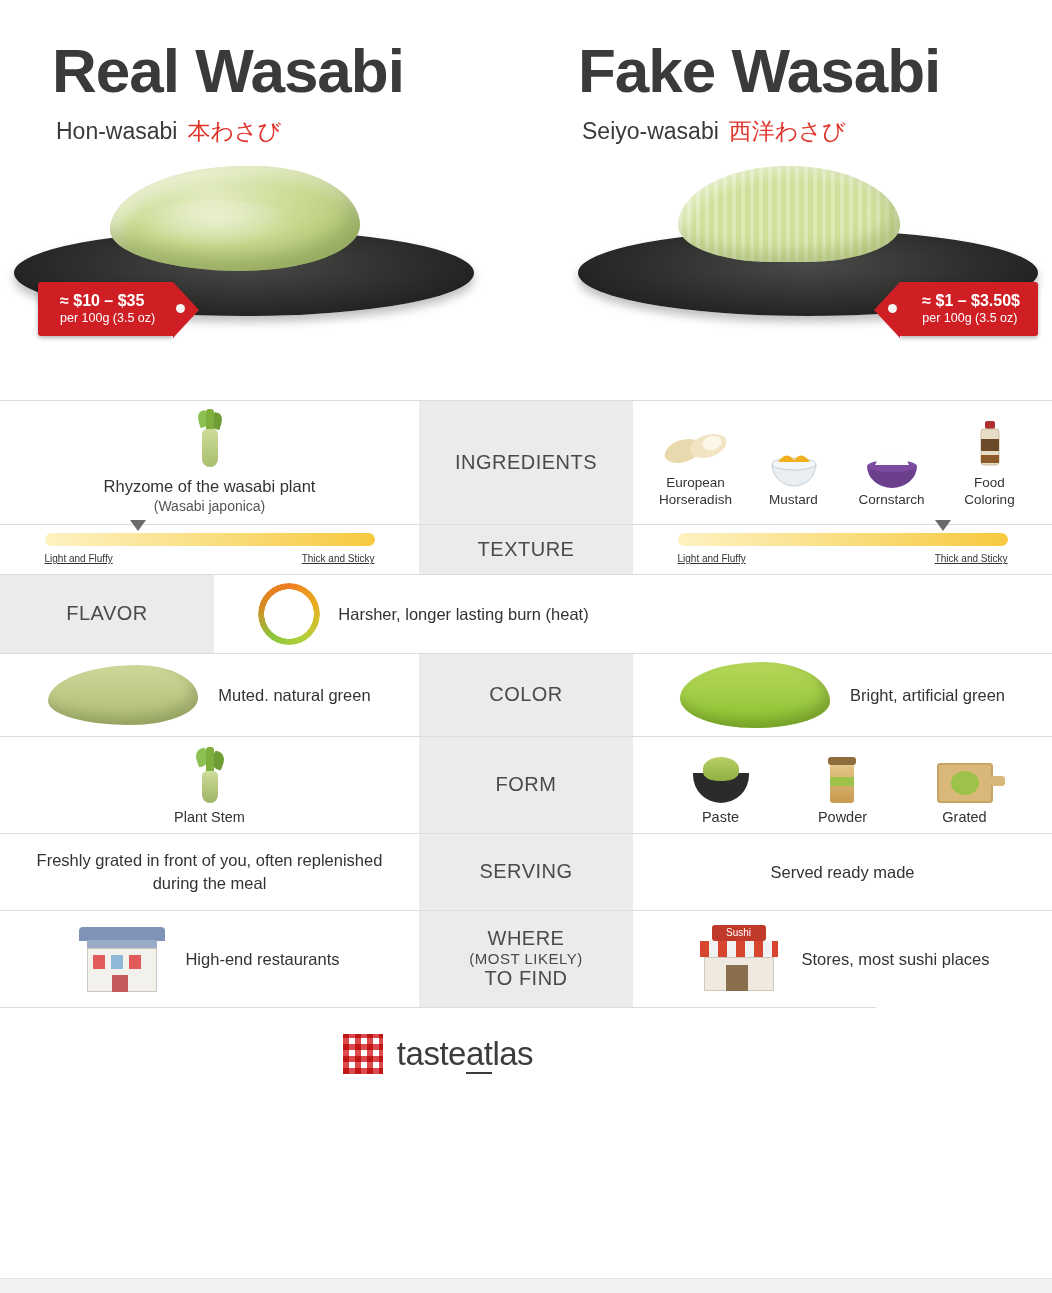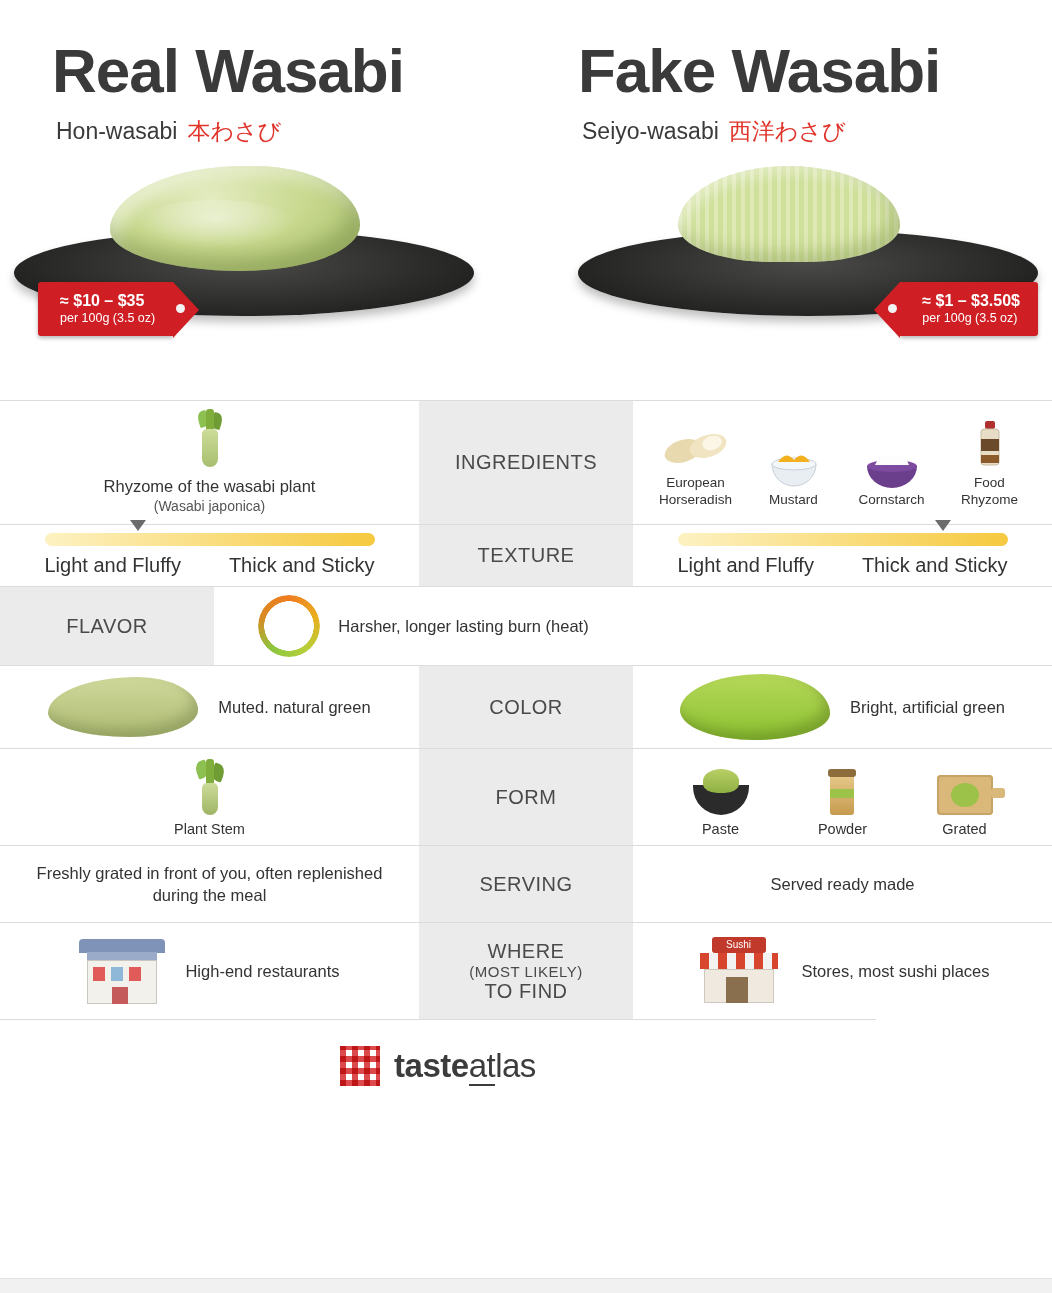--- a/index.html
+++ b/index.html
@@ -93,21 +93,21 @@
   .rhy-art{width:26px;height:60px;position:relative;margin-bottom:6px;}
   .rhy-art .stem{position:absolute;left:9px;top:0;width:8px;height:22px;background:#7fae3d;border-radius:3px;}
   .rhy-art .leaf1{position:absolute;left:1px;top:2px;width:10px;height:16px;background:#8cc152;border-radius:60% 10% 60% 10%;transform:rotate(-18deg);}
   .rhy-art .leaf2{position:absolute;right:1px;top:4px;width:10px;height:16px;background:#6f9c35;border-radius:10% 60% 10% 60%;transform:rotate(18deg);}
   .rhy-art .root{position:absolute;left:5px;top:20px;width:16px;height:38px;background:linear-gradient(180deg,#cddc9a,#a8bf6e);border-radius:6px 6px 10px 10px;}
 
   
   .tex{width:330px;position:relative;}
   .tex .bar{height:13px;border-radius:7px;background:linear-gradient(90deg,#fdf2c2,#f6c93f);}
   .tex .marker{position:absolute;top:-13px;width:0;height:0;border-left:8px solid transparent;border-right:8px solid transparent;border-top:11px solid #6b6b6b;}
-  .tex .ends{display:flex;justify-content:space-between;margin-top:7px;font-size:20px;color:#333;line-height:1.25;}
+  .tex .ends{display:flex;justify-content:space-between;margin-top:7px;font-size:10px;color:#333;line-height:1.25;text-decoration:underline;}
   .tex .ends div:last-child{text-align:right;}
 
   
   .flav{display:flex;align-items:center;gap:18px;}
   .ring{width:62px;height:62px;border-radius:50%;flex:none;}
   .ring.real{background:conic-gradient(#e8d44d,#9bc83f,#4cc6c0,#b59fd8,#e87fa8,#e8d44d);
     -webkit-mask:radial-gradient(circle, transparent 56%, #000 57%);mask:radial-gradient(circle, transparent 56%, #000 57%);}
   .ring.fake{background:conic-gradient(#f07c20,#e8b020,#b7cf3a,#8cc63f,#d88a22,#f07c20);
     -webkit-mask:radial-gradient(circle, transparent 56%, #000 57%);mask:radial-gradient(circle, transparent 56%, #000 57%);}
 
@@ -153,21 +153,21 @@
   .sushi .body{position:absolute;left:8px;top:34px;width:70px;height:34px;background:#efe9df;border:1px solid #cfc8bc;box-sizing:border-box;}
   .sushi .d{position:absolute;left:30px;top:42px;width:22px;height:26px;background:#8a6f4e;}
 
   
   .footer{display:flex;align-items:center;justify-content:center;gap:14px;height:92px;border-top:1px solid #dcdcdc;}
   .logo-sq{width:40px;height:40px;background:
     repeating-linear-gradient(0deg,rgba(214,42,45,.85) 0 6px, rgba(255,255,255,.9) 6px 12px),
     repeating-linear-gradient(90deg,rgba(214,42,45,.85) 0 6px, rgba(255,255,255,.9) 6px 12px);
     background-blend-mode:multiply;}
   .logo-text{font-size:33px;color:#3c3c3c;letter-spacing:-.5px;}
-  .logo-text b{font-weight:bold;}
+  .logo-text b{font-weight:normal;}
   .logo-text .u{border-bottom:2px solid #3c3c3c;}
   .bottom-bar{position:absolute;left:0;bottom:0;width:1052px;height:14px;background:#f1f1f1;border-top:1px solid #e2e2e2;}
 </style>
 </head>
 <body>
 
 <div class="page">
 
   <div class="header">
     <div class="hcol">
@@ -252,21 +252,21 @@
         </div>
         <div class="ing">
           <div class="art">
             <svg width="34" height="52" viewBox="0 0 34 52">
                 <rect x="12" y="2" width="10" height="8" rx="2" fill="#b03030"></rect>
                 <rect x="8" y="10" width="18" height="36" rx="3" fill="#e7dcc6" stroke="#c9bda3"></rect>
                 <rect x="8" y="20" width="18" height="12" fill="#6b4a2a"></rect>
                 <rect x="8" y="36" width="18" height="8" fill="#8c5a2b"></rect>
               </svg>
           </div>
-          <div>Food Rhyzome</div>
+          <div>Food Coloring</div>
         </div>
       </div>
     </div>
   </div>
 
   <div class="row">
     <div class="cell">
       <div class="tex">
         <div class="marker" style="left:26%"></div>
         <div class="bar"></div>

